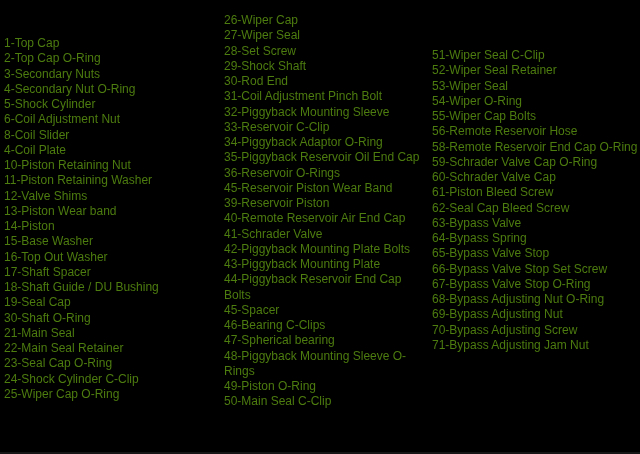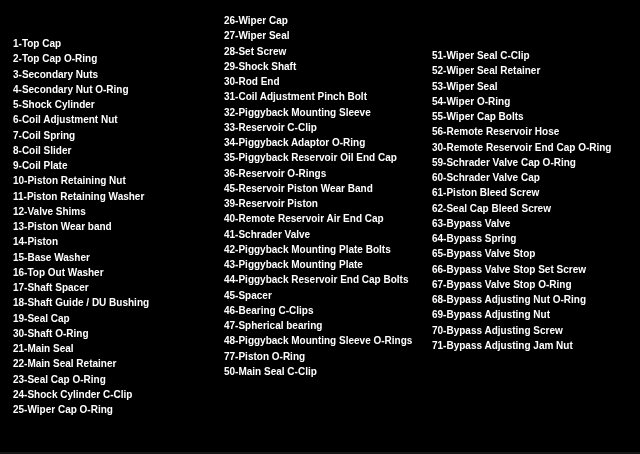--- a/index.html
+++ b/index.html
@@ -14,27 +14,27 @@
     position: relative;
     font-family: "Liberation Sans", sans-serif;
   }
   .page {
     position: absolute;
     inset: 0;
     background: #000000;
   }
   .col {
     position: absolute;
-    color: #ffffff;
-    font-size: 10px;
+    color: #4d7c0f;
+    font-size: 12px;
     line-height: 15.25px;
-    font-weight: 700;
+    font-weight: 400;
     letter-spacing: 0;
   }
-  .col1 { left: 13px;   top: 36px; width: 212px; }
+  .col1 { left: 4px;   top: 36px; width: 212px; }
   .col2 { left: 224px; top: 13px; width: 206px; }
   .col3 { left: 432px; top: 48px; width: 207px; }
   .part-item {
     white-space: normal;
     overflow-wrap: normal;
   }
   .bottom-edge {
     position: absolute;
     left: 0;
     bottom: 0;
@@ -47,23 +47,22 @@
 <body>
 
 <div class="page">
   <div class="col col1">
       <div class="part-item">1-Top Cap</div>
       <div class="part-item">2-Top Cap O-Ring</div>
       <div class="part-item">3-Secondary Nuts</div>
       <div class="part-item">4-Secondary Nut O-Ring</div>
       <div class="part-item">5-Shock Cylinder</div>
       <div class="part-item">6-Coil Adjustment Nut</div>
-      <div class="part-item">7-Coil Spring</div>
       <div class="part-item">8-Coil Slider</div>
-      <div class="part-item">9-Coil Plate</div>
+      <div class="part-item">4-Coil Plate</div>
       <div class="part-item">10-Piston Retaining Nut</div>
       <div class="part-item">11-Piston Retaining Washer</div>
       <div class="part-item">12-Valve Shims</div>
       <div class="part-item">13-Piston Wear band</div>
       <div class="part-item">14-Piston</div>
       <div class="part-item">15-Base Washer</div>
       <div class="part-item">16-Top Out Washer</div>
       <div class="part-item">17-Shaft Spacer</div>
       <div class="part-item">18-Shaft Guide / DU Bushing</div>
       <div class="part-item">19-Seal Cap</div>
@@ -90,31 +89,31 @@
       <div class="part-item">39-Reservoir Piston</div>
       <div class="part-item">40-Remote Reservoir Air End Cap</div>
       <div class="part-item">41-Schrader Valve</div>
       <div class="part-item">42-Piggyback Mounting Plate Bolts</div>
       <div class="part-item">43-Piggyback Mounting Plate</div>
       <div class="part-item">44-Piggyback Reservoir End Cap Bolts</div>
       <div class="part-item">45-Spacer</div>
       <div class="part-item">46-Bearing C-Clips</div>
       <div class="part-item">47-Spherical bearing</div>
       <div class="part-item">48-Piggyback Mounting Sleeve O-Rings</div>
-      <div class="part-item">77-Piston O-Ring</div>
+      <div class="part-item">49-Piston O-Ring</div>
       <div class="part-item">50-Main Seal C-Clip</div>
     </div>
   <div class="col col3">
       <div class="part-item">51-Wiper Seal C-Clip</div>
       <div class="part-item">52-Wiper Seal Retainer</div>
       <div class="part-item">53-Wiper Seal</div>
       <div class="part-item">54-Wiper O-Ring</div>
       <div class="part-item">55-Wiper Cap Bolts</div>
       <div class="part-item">56-Remote Reservoir Hose</div>
-      <div class="part-item">30-Remote Reservoir End Cap O-Ring</div>
+      <div class="part-item">58-Remote Reservoir End Cap O-Ring</div>
       <div class="part-item">59-Schrader Valve Cap O-Ring</div>
       <div class="part-item">60-Schrader Valve Cap</div>
       <div class="part-item">61-Piston Bleed Screw</div>
       <div class="part-item">62-Seal Cap Bleed Screw</div>
       <div class="part-item">63-Bypass Valve</div>
       <div class="part-item">64-Bypass Spring</div>
       <div class="part-item">65-Bypass Valve Stop</div>
       <div class="part-item">66-Bypass Valve Stop Set Screw</div>
       <div class="part-item">67-Bypass Valve Stop O-Ring</div>
       <div class="part-item">68-Bypass Adjusting Nut O-Ring</div>

